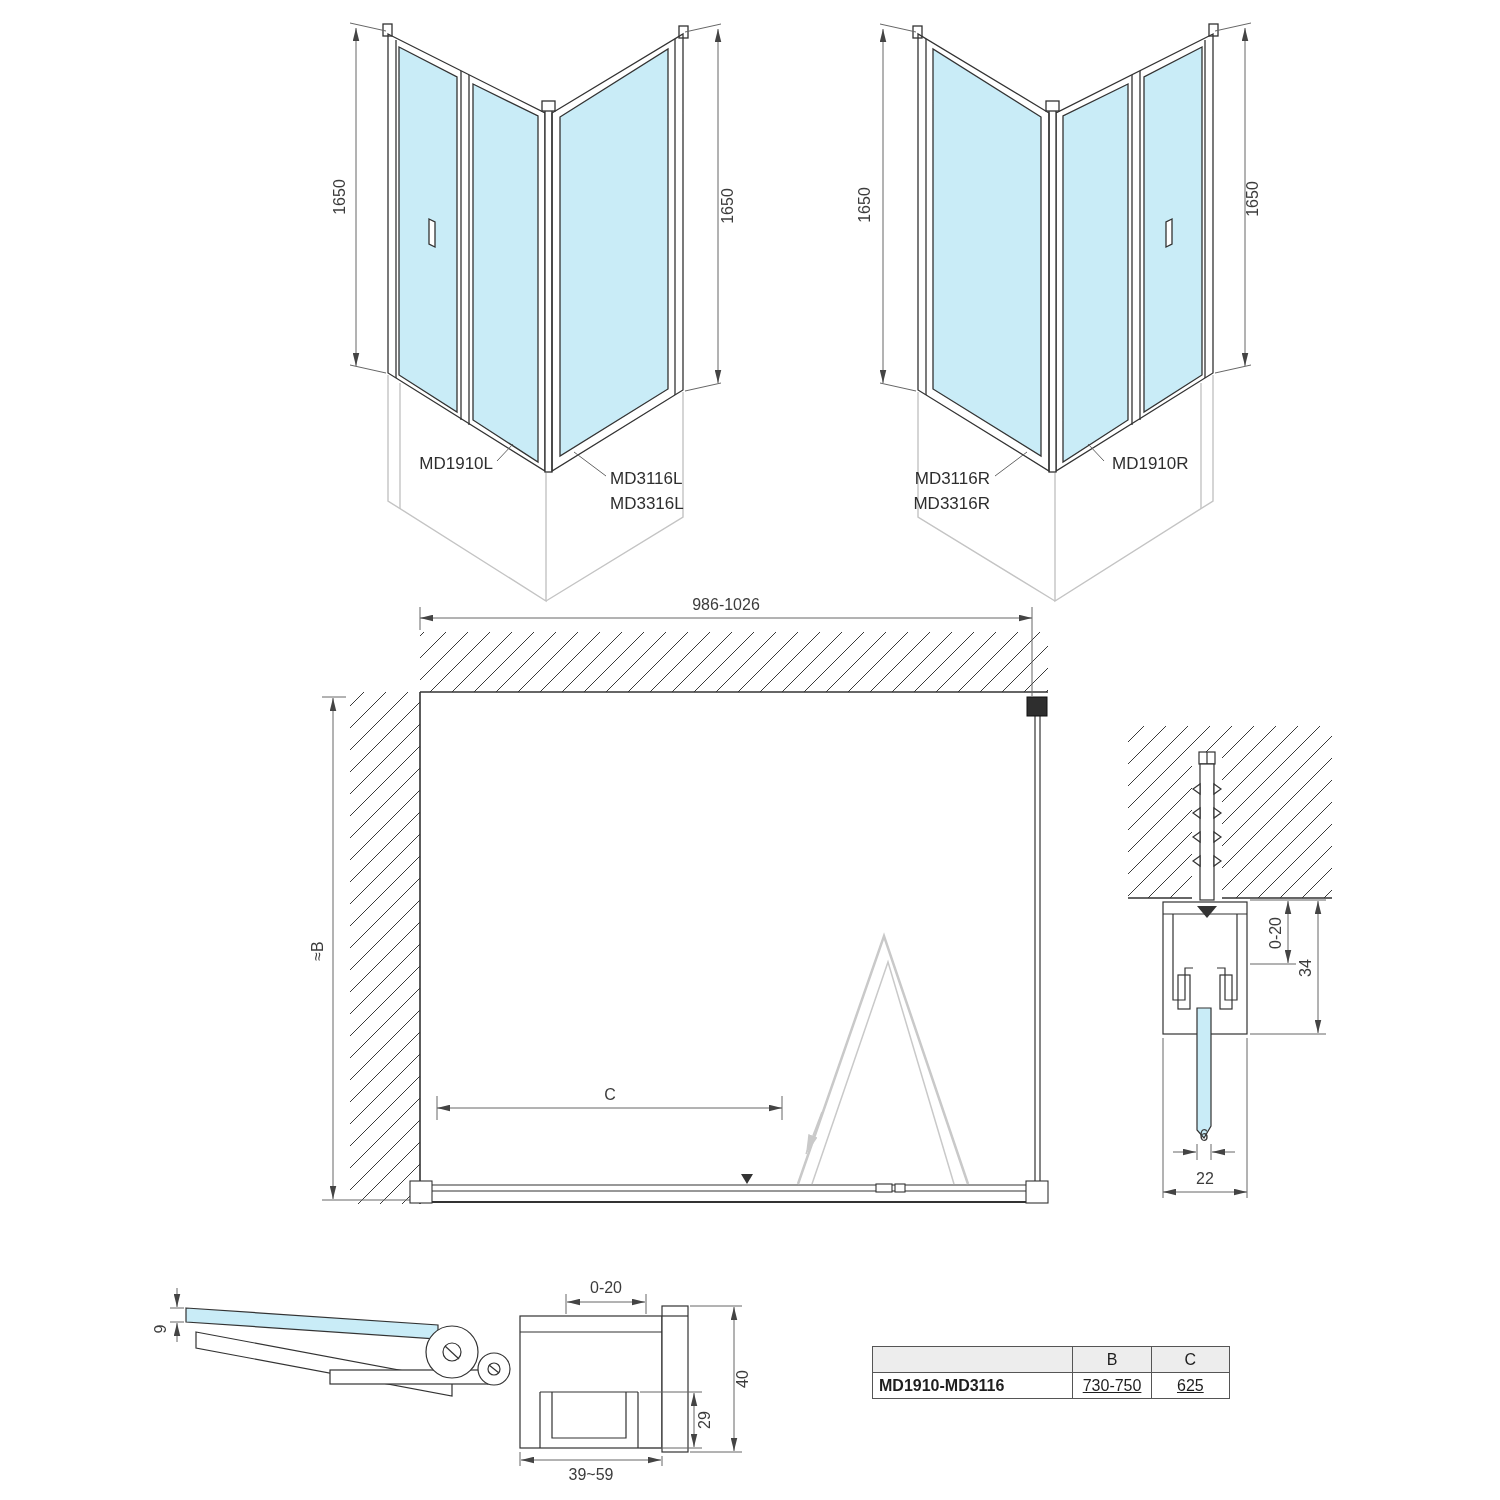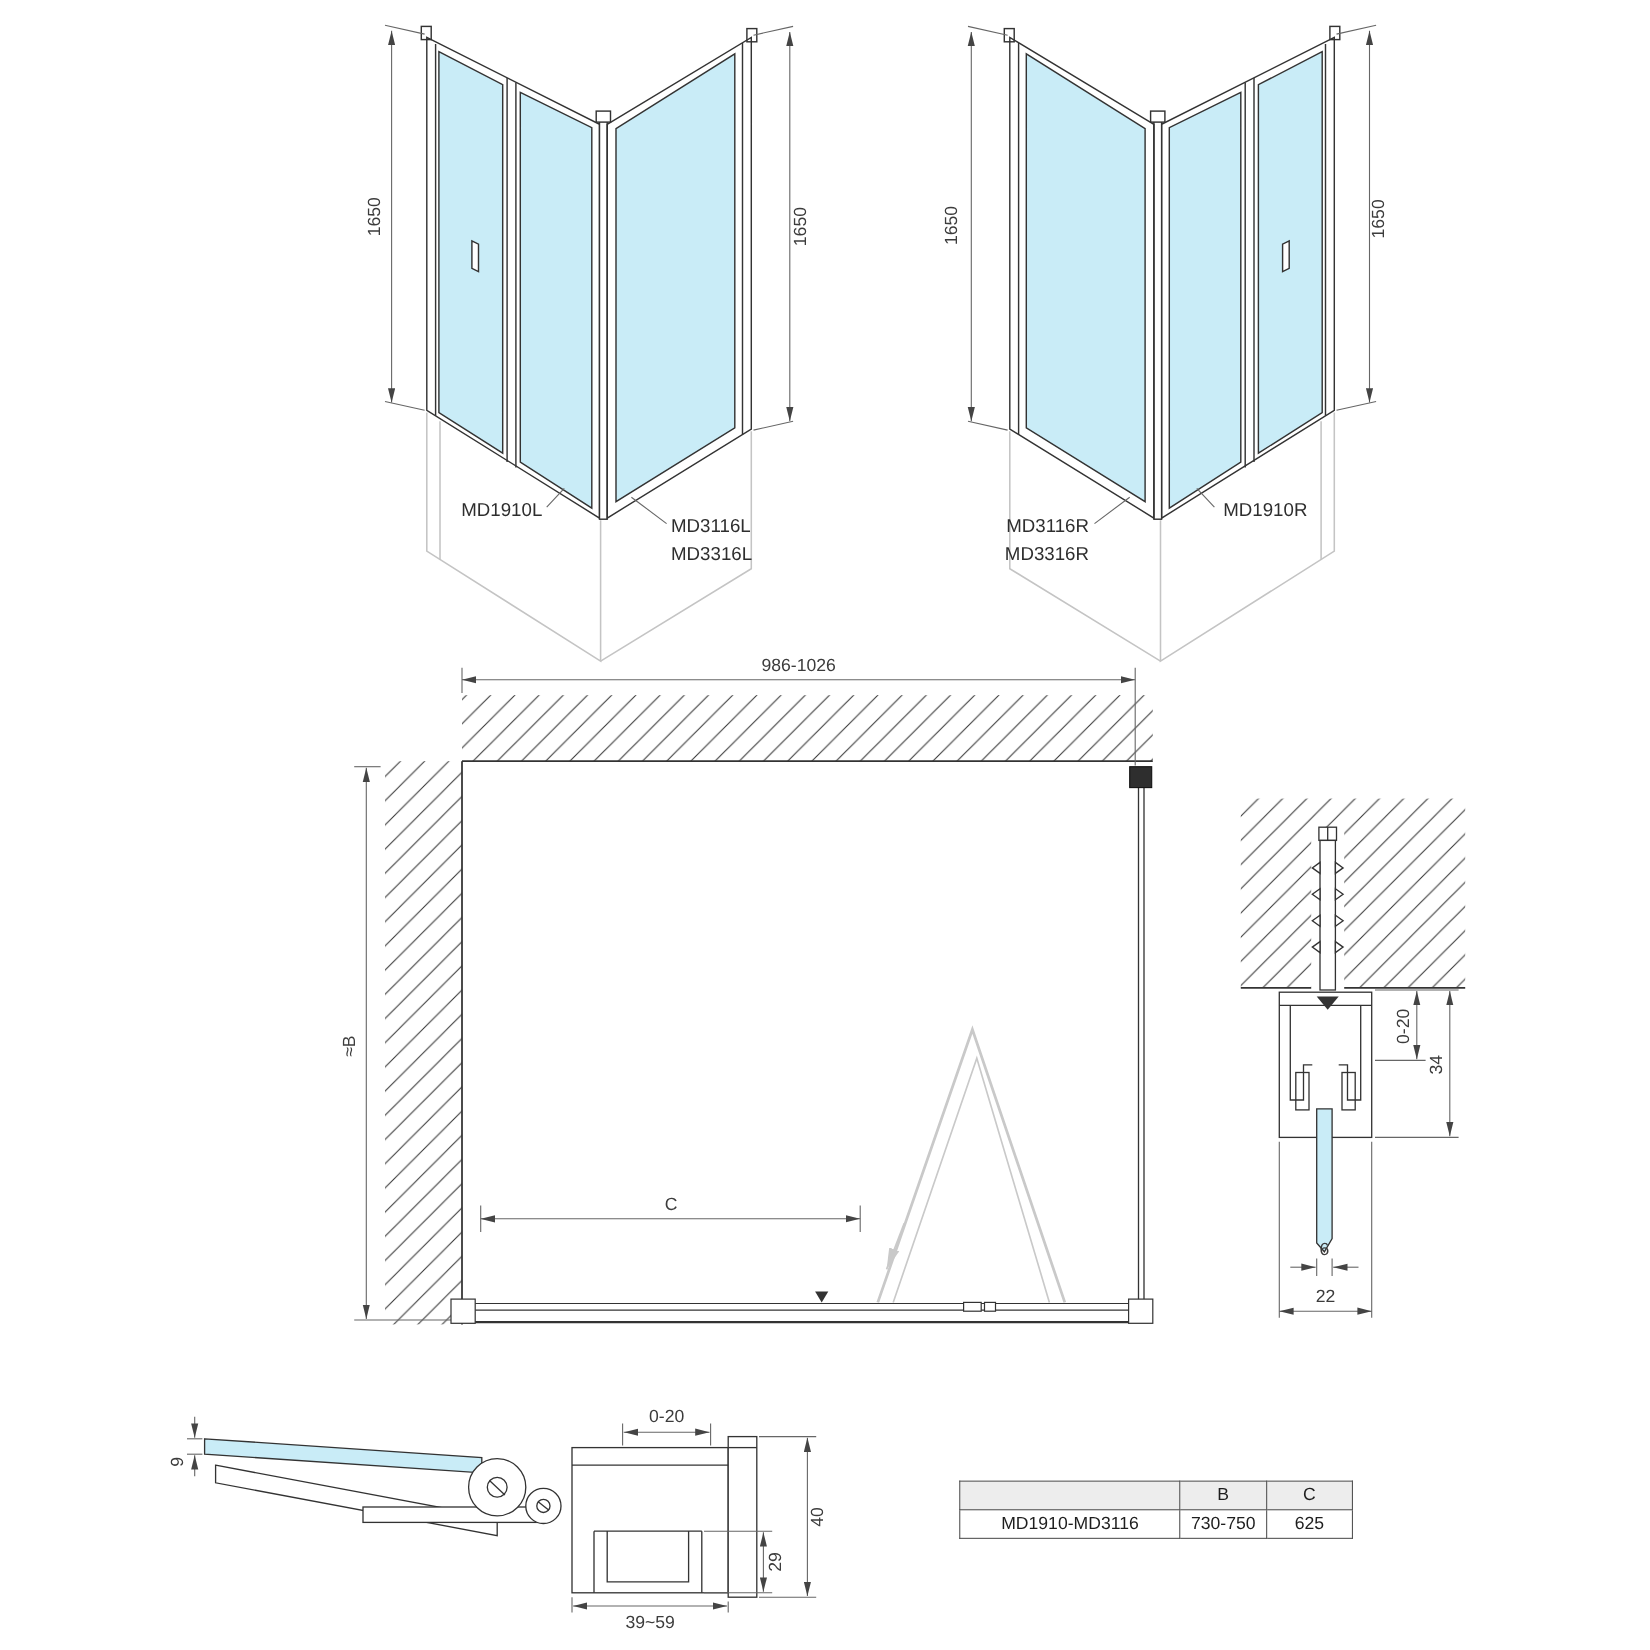--- a/index.html
+++ b/index.html
@@ -7,22 +7,22 @@
   .stage{position:absolute;left:0;top:0;width:1500px;height:1500px;}
   svg{position:absolute;left:0;top:0;}
   svg text{font-family:"Liberation Sans",sans-serif;font-size:16px;fill:#3c3c3c;}
   svg text.label{font-size:17px;fill:#2e2e2e;}
   .spec-table{position:absolute;left:872px;top:1346px;width:358px;}
   .spec-table table{border-collapse:collapse;width:100%;font-size:16px;color:#1e1e1e;table-layout:fixed;}
   .spec-table td,.spec-table th{border:1px solid #555;height:25px;padding:0 6px;overflow:hidden;white-space:nowrap;}
   .spec-table th{background:#ededed;font-weight:normal;text-align:center;}
   .spec-table .c-model{width:192px;}
   .spec-table .c-val{width:75px;}
-  .spec-table td.model{text-align:center;}
-  .spec-table td.val{text-align:center;}
+  .spec-table td.model{text-align:left;font-weight:bold;}
+  .spec-table td.val{text-align:center;text-decoration:underline;}
 </style>
 </head>
 <body>
 
 <div class="stage">
 <svg width="1500" height="1500" viewBox="0 0 1500 1500">
   <defs>
     <pattern id="hatch" width="22" height="22" patternUnits="userSpaceOnUse">
       <path d="M-6,6 L6,-6 M0,22 L22,0 M16,28 L28,16" stroke="#3a3a3a" stroke-width="1" fill="none"></path>
     </pattern>

